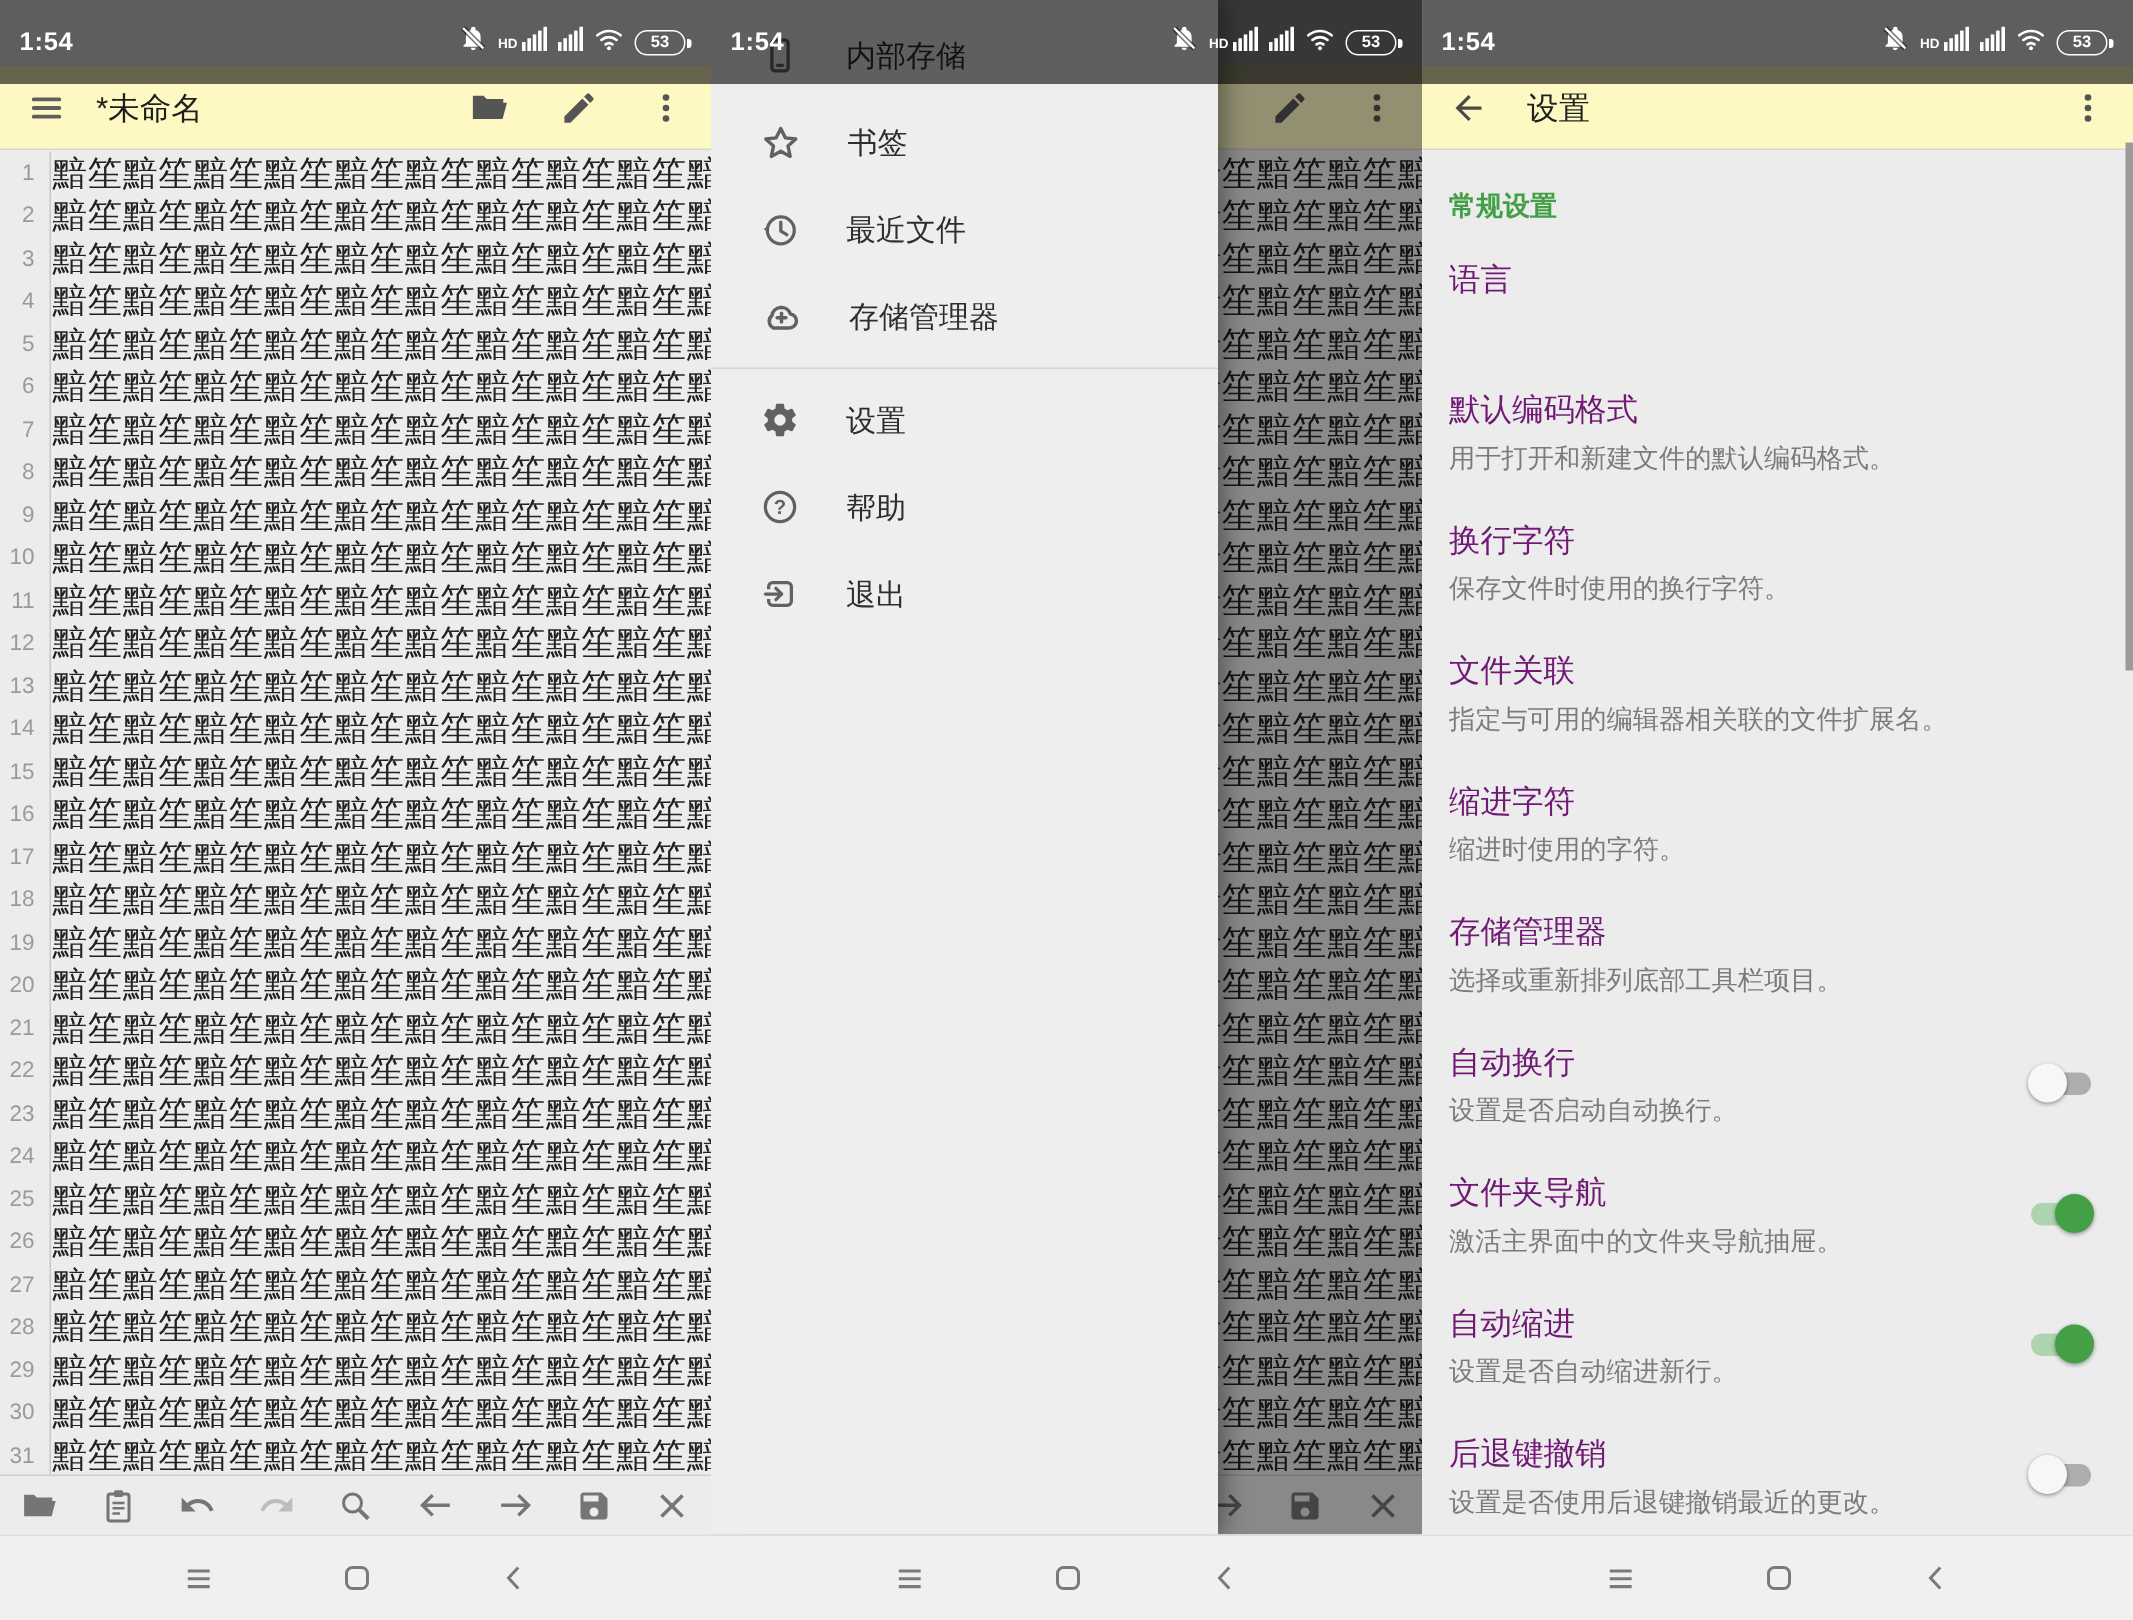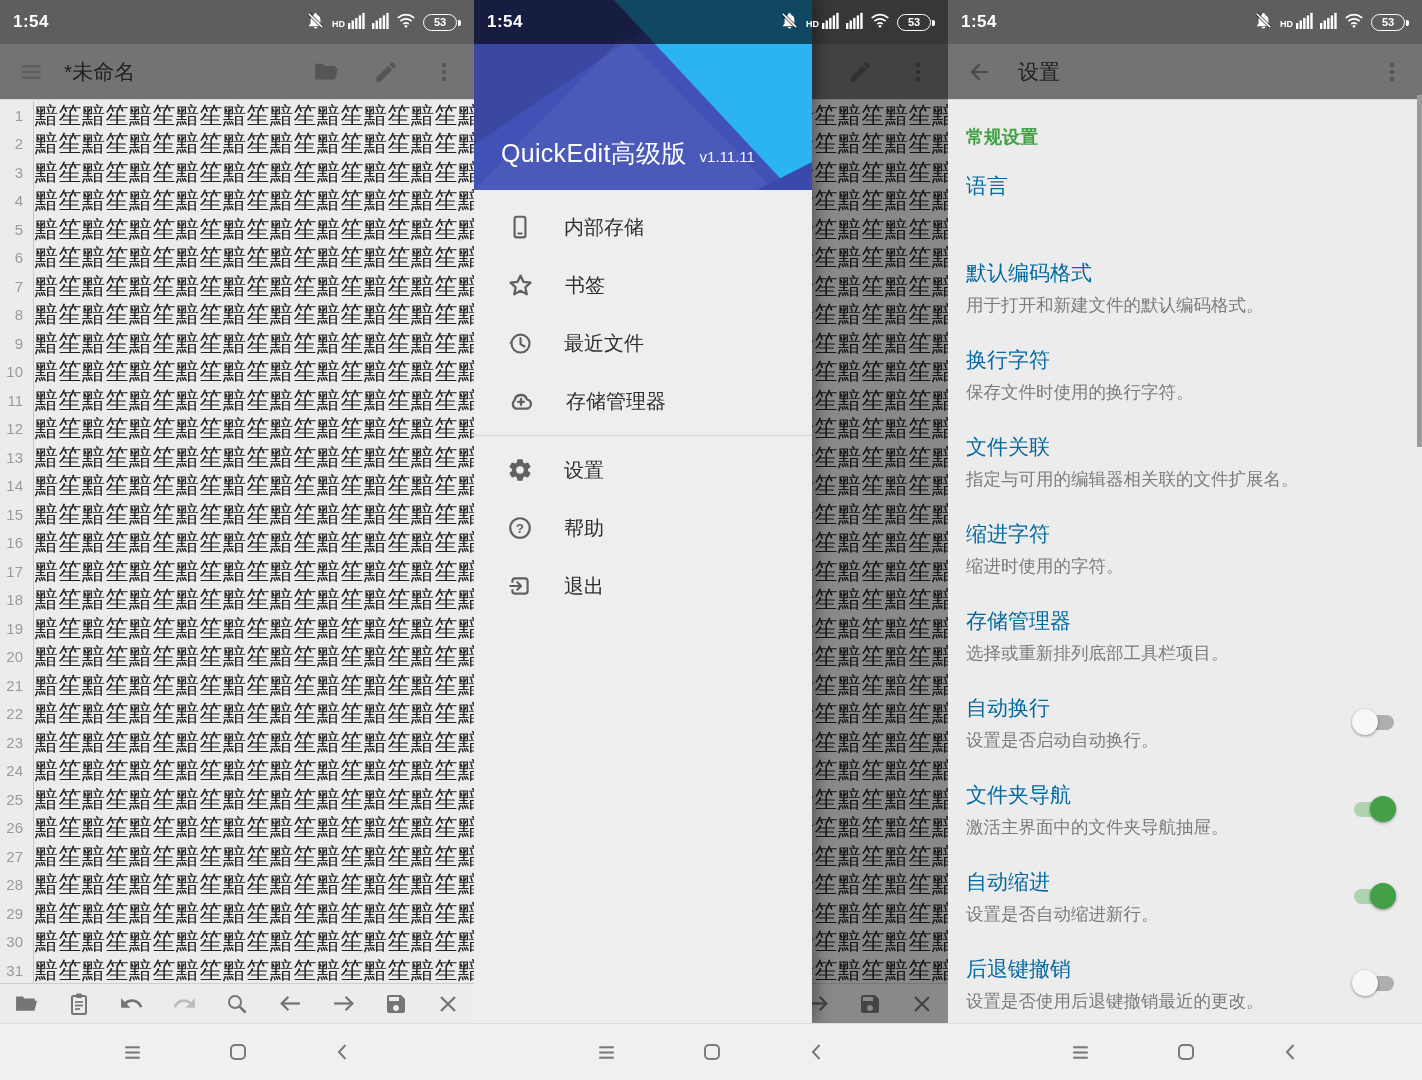--- a/index.html
+++ b/index.html
@@ -2,31 +2,31 @@
 <html><head>
 <meta charset="utf-8">
 <style>
   html,body{margin:0;padding:0;background:#222;}
   *{box-sizing:border-box;}
   .app{width:1422px;height:1080px;display:flex;font-family:"Liberation Sans","DejaVu Sans",sans-serif;overflow:hidden;}
   .panel{width:474px;height:1080px;position:relative;overflow:hidden;background:#ececec;flex:0 0 474px;}
   .panel:not(:first-child){box-shadow:inset 1px 0 0 #fafafa;}
 
   
-  .statusbar{position:absolute;top:0;left:0;right:0;height:44px;background:rgba(0,0,0,.60);
+  .statusbar{position:absolute;top:0;left:0;right:0;height:56px;background:rgba(0,0,0,.60);
     z-index:30;display:flex;align-items:center;padding:0 13px;color:#fff;}
   .sb-time{font-size:17px;font-weight:bold;letter-spacing:.5px;}
   .sb-icons{margin-left:auto;display:flex;align-items:center;gap:7px;}
   .hd{font-size:9px;font-weight:bold;align-self:flex-start;margin:8px -4px 0 0;}
   .batt{position:relative;border:1.5px solid #fff;border-radius:9px;min-width:34px;height:17px;
     display:flex;align-items:center;justify-content:center;font-size:11px;font-weight:bold;padding:0 4px;margin-right:4px;text-align:right;}
   .batt::after{content:"";position:absolute;right:-5px;top:5px;width:3px;height:6px;background:#fff;border-radius:0 2px 2px 0;}
 
   
-  .appbar{position:absolute;top:44px;left:0;right:0;height:56px;background:#737373;
+  .appbar{position:absolute;top:44px;left:0;right:0;height:56px;background:#fef9c3;
     display:flex;align-items:center;padding:0 18px;border-bottom:1px solid #d6d6d6;z-index:5;}
   .appbar .title{font-size:21px;color:#1f1f1f;margin-left:20px;}
   .bar-actions{margin-left:auto;display:flex;align-items:center;gap:33px;}
   .icon-btn{display:inline-flex;align-items:center;justify-content:center;}
 
   
   .screen-core{position:absolute;inset:0;z-index:1;}
   .editor{position:absolute;top:101px;left:0;right:0;bottom:97px;overflow:hidden;background:#ececec;}
   .gutter-line{position:absolute;left:33px;top:0;bottom:0;width:1px;background:#c7c7c7;}
   .ed-line{height:28.5px;display:flex;align-items:center;white-space:nowrap;}
@@ -50,21 +50,21 @@
   .dt-ver{font-size:15px;opacity:.95;}
   .drawer-menu{padding-top:8px;}
   .d-item{height:58px;display:flex;align-items:center;padding-left:33px;gap:31px;cursor:pointer;}
   .d-item .lbl{font-size:20px;color:#2e2e2e;}
   .d-divider{height:1px;background:#d4d4d4;margin:5px 0;}
 
   
   .settings{position:absolute;top:101px;left:0;right:0;bottom:57px;overflow:hidden;background:#ececec;}
   .sec-head{padding:24px 0 12px 18px;font-size:18px;font-weight:bold;color:#43A047;}
   .s-item{min-height:87px;padding:11px 60px 0 18px;position:relative;}
-  .s-title{font-size:21px;color:#0369a1;display:block;margin-bottom:7px;}
+  .s-title{font-size:21px;color:#701a75;display:block;margin-bottom:7px;}
   .s-desc{font-size:17.5px;color:#7b7b7b;display:block;line-height:1.35;}
   .sw{position:absolute;right:26px;top:26px;width:44px;height:26px;cursor:pointer;}
   .sw .track{position:absolute;left:2px;right:2px;top:6px;height:15px;border-radius:8px;}
   .sw .thumb{position:absolute;top:0;width:26px;height:26px;border-radius:50%;box-shadow:0 1px 3px rgba(0,0,0,.4);}
   .sw.off .track{background:#aeaeae;}
   .sw.off .thumb{left:0;background:#f7f7f7;}
   .sw.on .track{background:#aed4af;}
   .sw.on .thumb{right:0;background:#43A047;}
   .v-scrollbar{position:absolute;right:0;top:95px;width:5px;height:352px;background:#9b9b9b;z-index:15;}
 </style>
@@ -576,33 +576,20 @@
                 <line x1="5" y1="5" x2="19" y2="19"></line>
                 <line x1="19" y1="5" x2="5" y2="19"></line>
               </svg>
             </span>
       </div>
     </div>
       </div>
     <div class="scrim"></div>
 
     <div class="drawer">
-      <div class="drawer-header">
-        <svg width="338" height="190" viewBox="0 0 338 190" preserveAspectRatio="none">
-          <rect width="338" height="190" fill="#4151B5"></rect>
-          <polygon points="0,0 215,0 0,145" fill="rgba(0,0,0,0.10)"></polygon>
-          <polygon points="0,190 150,35 300,190" fill="rgba(255,255,255,0.055)"></polygon>
-          <polygon points="140,0 338,0 338,190 317,190" fill="#2BB3F3"></polygon>
-          <polygon points="283,190 338,162 338,190" fill="#3A4AAB"></polygon>
-        </svg>
-        <div class="drawer-title">
-          <span class="dt-name">QuickEdit高级版</span>
-          <span class="dt-ver">v1.11.11</span>
-        </div>
-      </div>
       <div class="drawer-menu" id="drawermenu">
           <div class="d-item">
             <span class="icon-btn">
               <svg width="26" height="26" viewBox="0 0 24 24">
                 <rect x="7" y="2.5" width="10" height="19" rx="2" stroke="#616161" stroke-width="2" fill="none" stroke-linecap="round" stroke-linejoin="round"></rect>
                 <line x1="10.5" y1="18" x2="13.5" y2="18" stroke="#616161" stroke-width="2" fill="none" stroke-linecap="round" stroke-linejoin="round"></line>
               </svg>
             </span>
             <span class="lbl">内部存储</span>
           </div>

